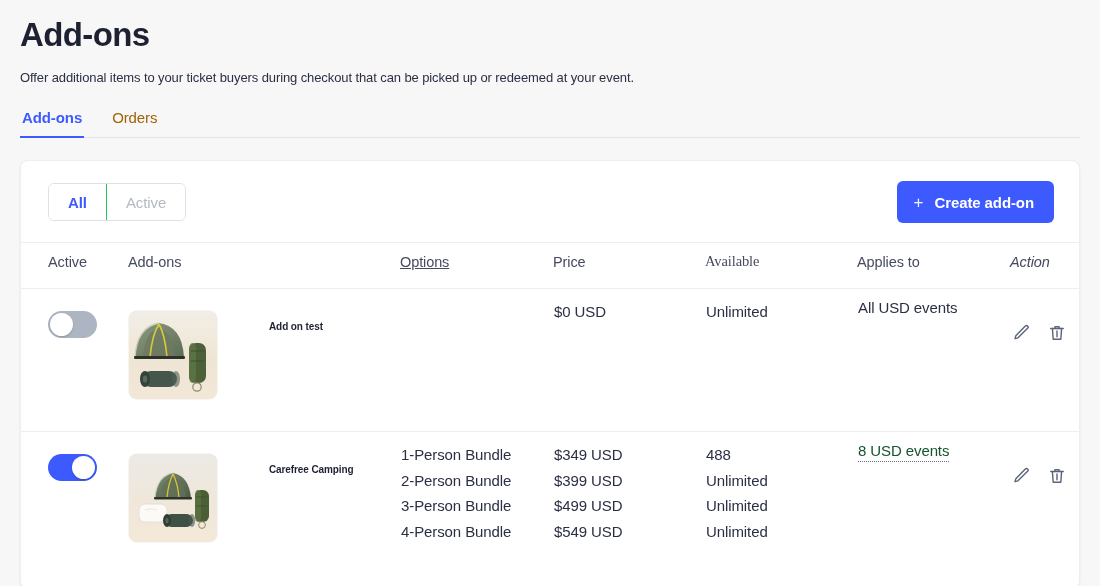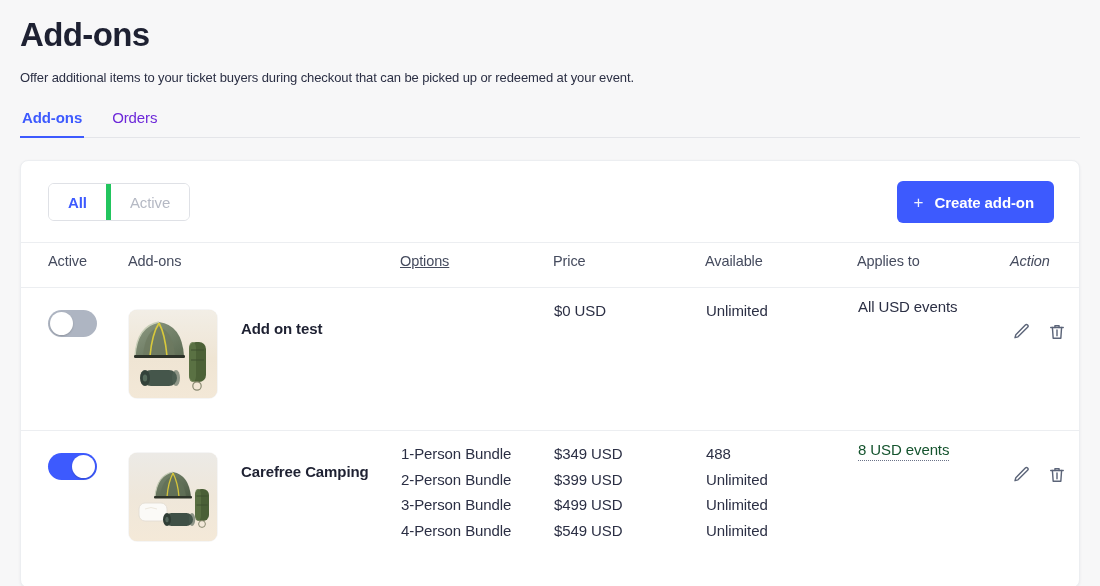--- a/index.html
+++ b/index.html
@@ -35,21 +35,21 @@
   .tabs {
     display: flex;
     gap: 26px;
     margin: 20px 0 0 0;
     border-bottom: 1px solid #e4e5e9;
     position: relative;
   }
   .tab {
     font-size: 15px;
     padding: 0 2px 11px 2px;
-    color: #6d28d9;
+    color: #a16207;
     cursor: pointer;
     position: relative;
     letter-spacing: -0.1px;
   }
   .tab.active {
     color: #3d5afe;
     font-weight: bold;
   }
   .tab.active::after {
     content: "";
@@ -84,21 +84,21 @@
     height: 38px;
   }
   .seg-btn {
     display: flex;
     align-items: center;
     justify-content: center;
     padding: 0 19px;
     font-size: 15px;
     color: #b5b9c4;
     background: #fff;
-    border-right: 5px solid #22c55e;
+    border-right: 1px solid #22c55e;
     cursor: pointer;
     letter-spacing: -0.1px;
   }
   .seg-btn:last-child { border-right: none; }
   .seg-btn.selected { color: #3d5afe; font-weight: bold; }
 
   
   .create-btn {
     display: flex;
     align-items: center;
@@ -135,21 +135,21 @@
     color: #454b5e;
     padding: 10px 0 18px 0;
     border-top: 1px solid #eceef1;
     border-bottom: 1px solid #eceef1;
     letter-spacing: -0.1px;
   }
   .col-active   { width: 107px; padding-left: 27px !important; }
   .col-name     { width: 272px; }
   .col-options  { width: 153px; text-decoration: underline; }
   .col-price    { width: 152px; }
-  .col-available{ width: 152px; }
+  .col-available{ width: 152px; font-family: Liberation Serif, serif; }
   .col-applies  { width: 153px; }
   .col-action   { width: 76px; font-style: italic; }
 
   table.addons tbody td {
     vertical-align: top;
     padding-top: 22px;
     font-size: 15px;
     color: #2b2f44;
     letter-spacing: -0.1px;
   }
@@ -187,25 +187,26 @@
   .thumb {
     width: 88px; height: 88px;
     border-radius: 8px;
     flex: 0 0 88px;
     overflow: hidden;
     background: #efe6d8;
     box-shadow: 0 0 0 1px rgba(0,0,0,0.04);
   }
   .thumb svg { display: block; }
   .addon-title {
-    font-size: 15px;
+    font-size: 10px;
     font-weight: bold;
     color: #1e2132;
     padding-top: 10px;
     letter-spacing: -0.1px;
+    margin-left: 28px;
   }
 
   
   .stack { display: flex; flex-direction: column; }
   .stack > span { line-height: 25.5px; padding-top: 0; }
   .stack-pad { padding-top: 10px !important; }
 
   .applies-link {
     border-bottom: 1px dotted #6a7287;
     padding-bottom: 2px;

